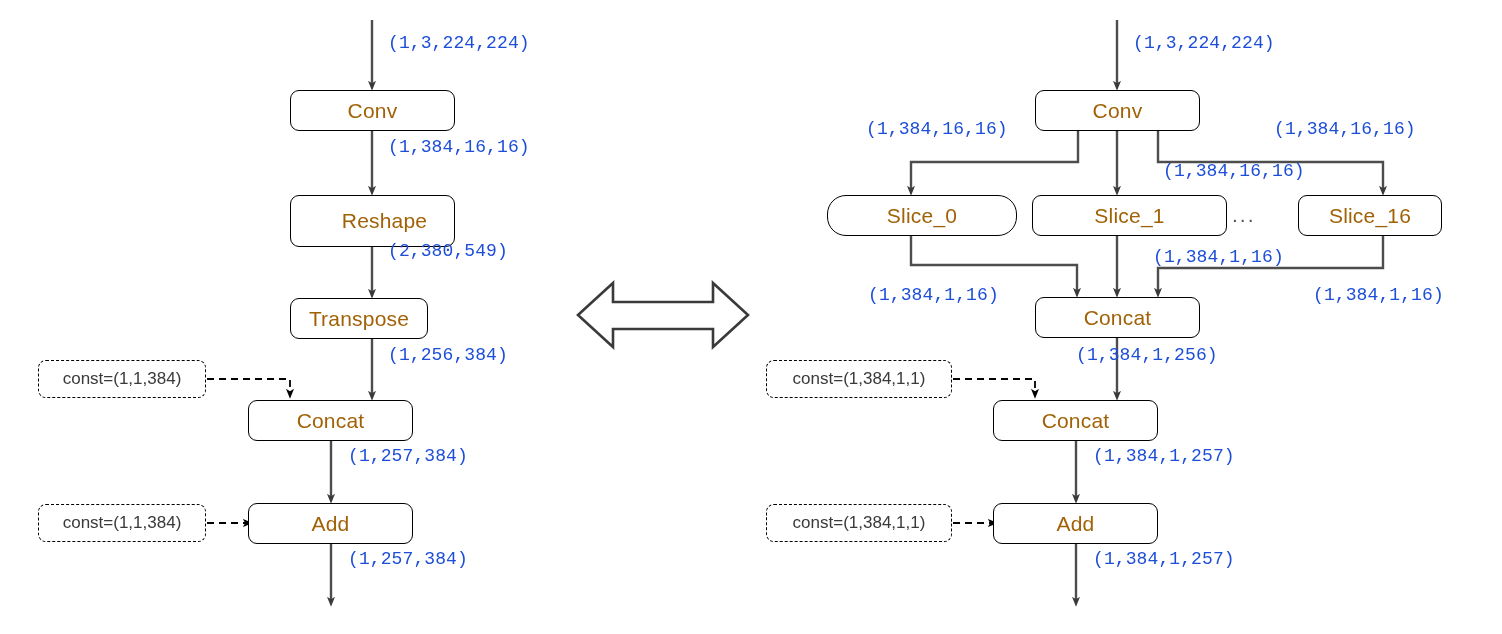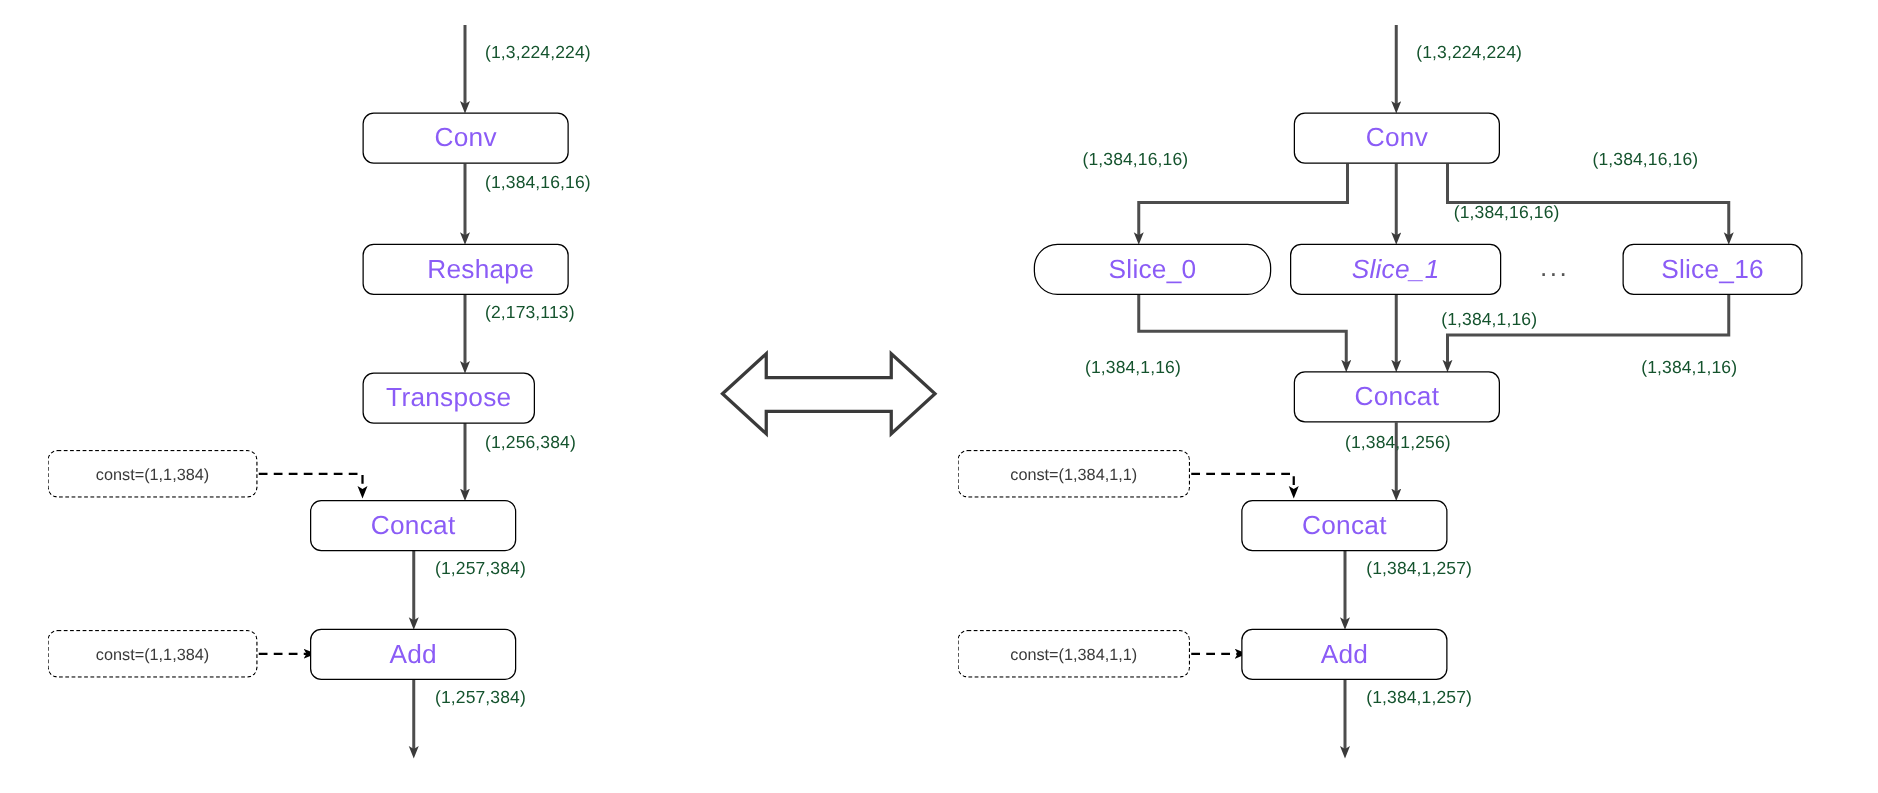--- a/index.html
+++ b/index.html
@@ -3,31 +3,32 @@
 <meta charset="utf-8">
 <style>
   html,body{margin:0;padding:0;background:#fff;}
   body{font-family:"Liberation Sans","DejaVu Sans",sans-serif;}
   #stage{position:relative;width:1502px;height:634px;background:#ffffff;overflow:hidden;}
   svg.wires{position:absolute;left:0;top:0;width:1502px;height:634px;pointer-events:none;}
   .node{
     position:absolute;box-sizing:border-box;
     border:1.6px solid #000;border-radius:9px;background:#fff;
     display:flex;align-items:center;justify-content:center;
-    font-size:21px;color:#8b5cf6;letter-spacing:.2px;
+    font-size:21px;color:#a16207;letter-spacing:.2px;
   }
   .const{
     position:absolute;box-sizing:border-box;
     border:1.7px dashed #000;border-radius:8px;background:#fff;
     display:flex;align-items:center;justify-content:center;
-    font-size:13px;color:#3a3a3a;
+    font-size:17px;color:#3a3a3a;
   }
   .lbl{
-    position:absolute;font-size:14px;color:#14532d;white-space:nowrap;
+    position:absolute;font-size:18px;color:#1d4ed8;white-space:nowrap;
     letter-spacing:.1px;
+    font-family:Liberation Mono, monospace;
   }
   .ellip{
     position:absolute;font-size:21px;color:#555;letter-spacing:2px;
   }
 </style>
 </head>
 <body>
 
 <div id="stage">
 
@@ -78,38 +79,38 @@
       <path d="M953,379 L1035,379 L1035,394" marker-end="url(#ahd)"></path>
       <path d="M953,523 L993,523" marker-end="url(#ahd)"></path>
     </g>
 
     <g>
       <path d="M578,315 L613,283 L613,302 L713,302 L713,283 L748,315 L713,347 L713,329 L613,329 L613,347 Z" fill="#ffffff" stroke="#3a3a3a" stroke-width="2.6" stroke-linejoin="miter"></path>
     </g>
   </svg>
 
   <div class="node" style="left:290px;top:90px;width:165px;height:41px;">Conv</div>
-  <div class="node" style="left:290px;top:195px;width:165px;height:41px;padding-left:24px;">Reshape</div>
+  <div class="node" style="left:290px;top:195px;width:165px;height:52px;padding-left:24px;">Reshape</div>
   <div class="node" style="left:290px;top:298px;width:138px;height:41px;">Transpose</div>
   <div class="node" style="left:248px;top:400px;width:165px;height:41px;">Concat</div>
   <div class="node" style="left:248px;top:503px;width:165px;height:41px;">Add</div>
 
   <div class="const" style="left:38px;top:360px;width:168px;height:38px;">const=(1,1,384)</div>
   <div class="const" style="left:38px;top:504px;width:168px;height:38px;">const=(1,1,384)</div>
 
   <div class="lbl" style="left:388px;top:33px;">(1,3,224,224)</div>
   <div class="lbl" style="left:388px;top:137px;">(1,384,16,16)</div>
-  <div class="lbl" style="left:388px;top:241px;">(2,173,113)</div>
+  <div class="lbl" style="left:388px;top:241px;">(2,380,549)</div>
   <div class="lbl" style="left:388px;top:345px;text-align:center;">(1,256,384)</div>
   <div class="lbl" style="left:348px;top:446px;">(1,257,384)</div>
   <div class="lbl" style="left:348px;top:549px;">(1,257,384)</div>
 
   <div class="node" style="left:1035px;top:90px;width:165px;height:41px;">Conv</div>
   <div class="node" style="left:827px;top:195px;width:190px;height:41px;border-radius:19px;">Slice_0</div>
-  <div class="node" style="left:1032px;top:195px;width:169px;height:41px;font-style:italic;">Slice_1</div>
+  <div class="node" style="left:1032px;top:195px;width:195px;height:41px;">Slice_1</div>
   <div class="node" style="left:1298px;top:195px;width:144px;height:41px;">Slice_16</div>
   <div class="ellip" style="left:1232px;top:203px;">...</div>
 
   <div class="node" style="left:1035px;top:297px;width:165px;height:41px;">Concat</div>
   <div class="node" style="left:993px;top:400px;width:165px;height:41px;">Concat</div>
   <div class="node" style="left:993px;top:503px;width:165px;height:41px;">Add</div>
 
   <div class="const" style="left:766px;top:360px;width:186px;height:38px;">const=(1,384,1,1)</div>
   <div class="const" style="left:766px;top:504px;width:186px;height:38px;">const=(1,384,1,1)</div>
 

